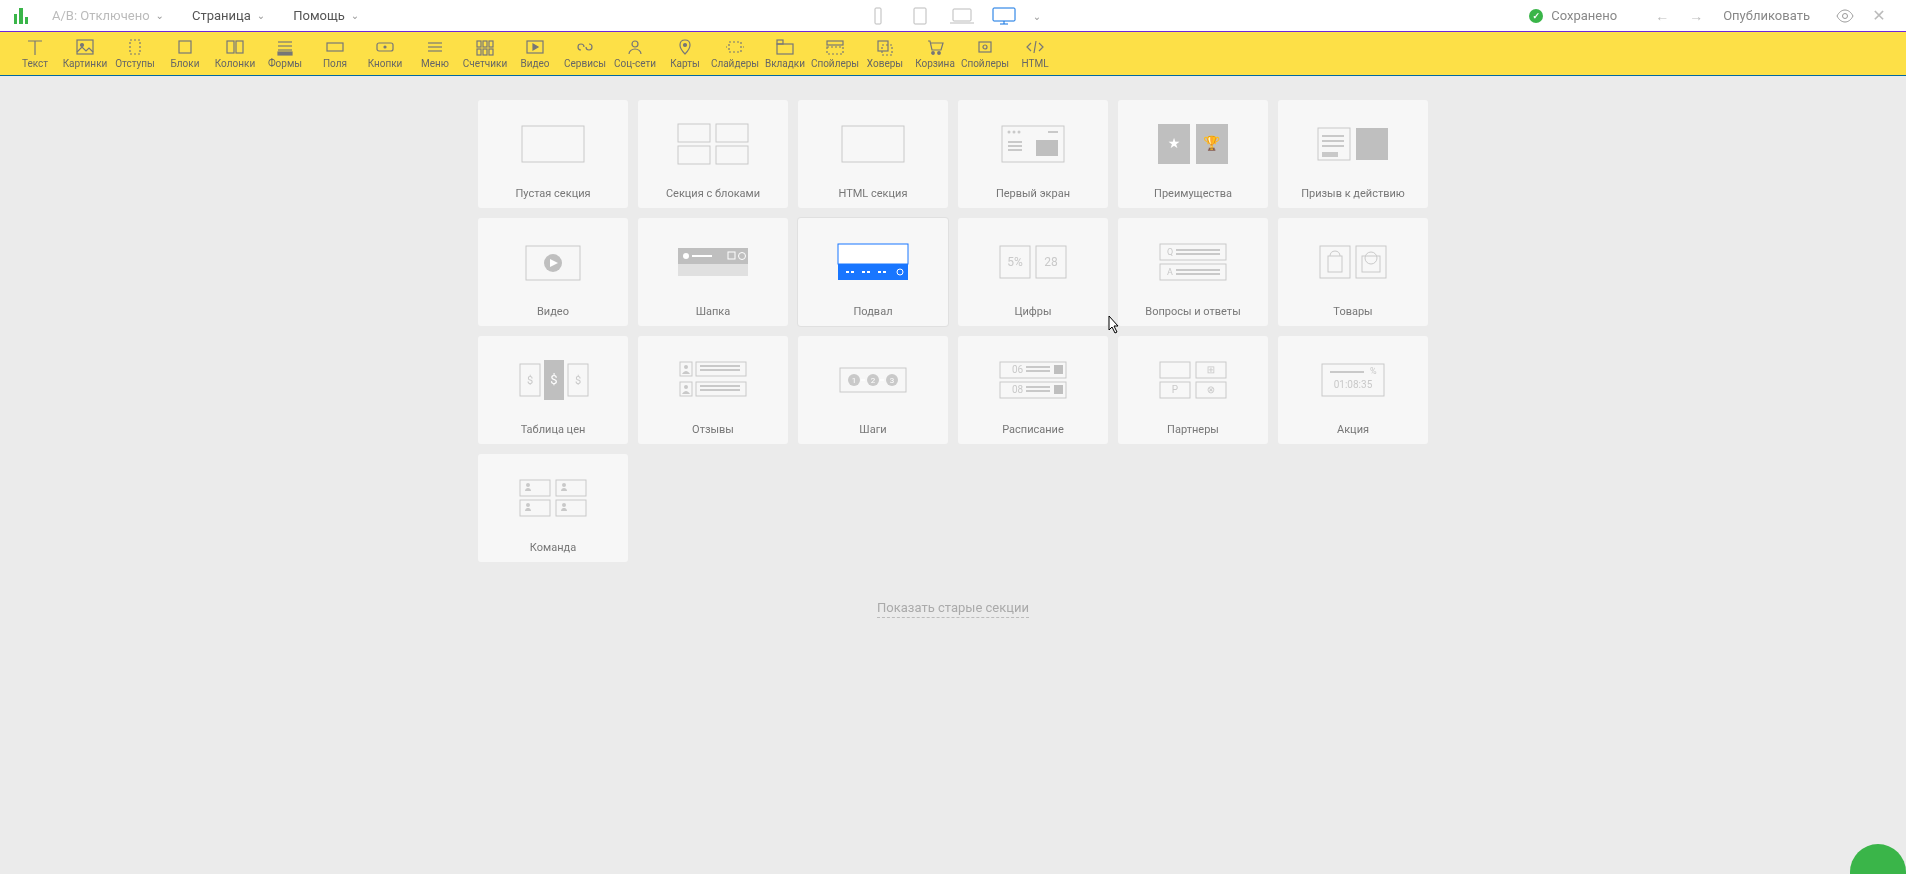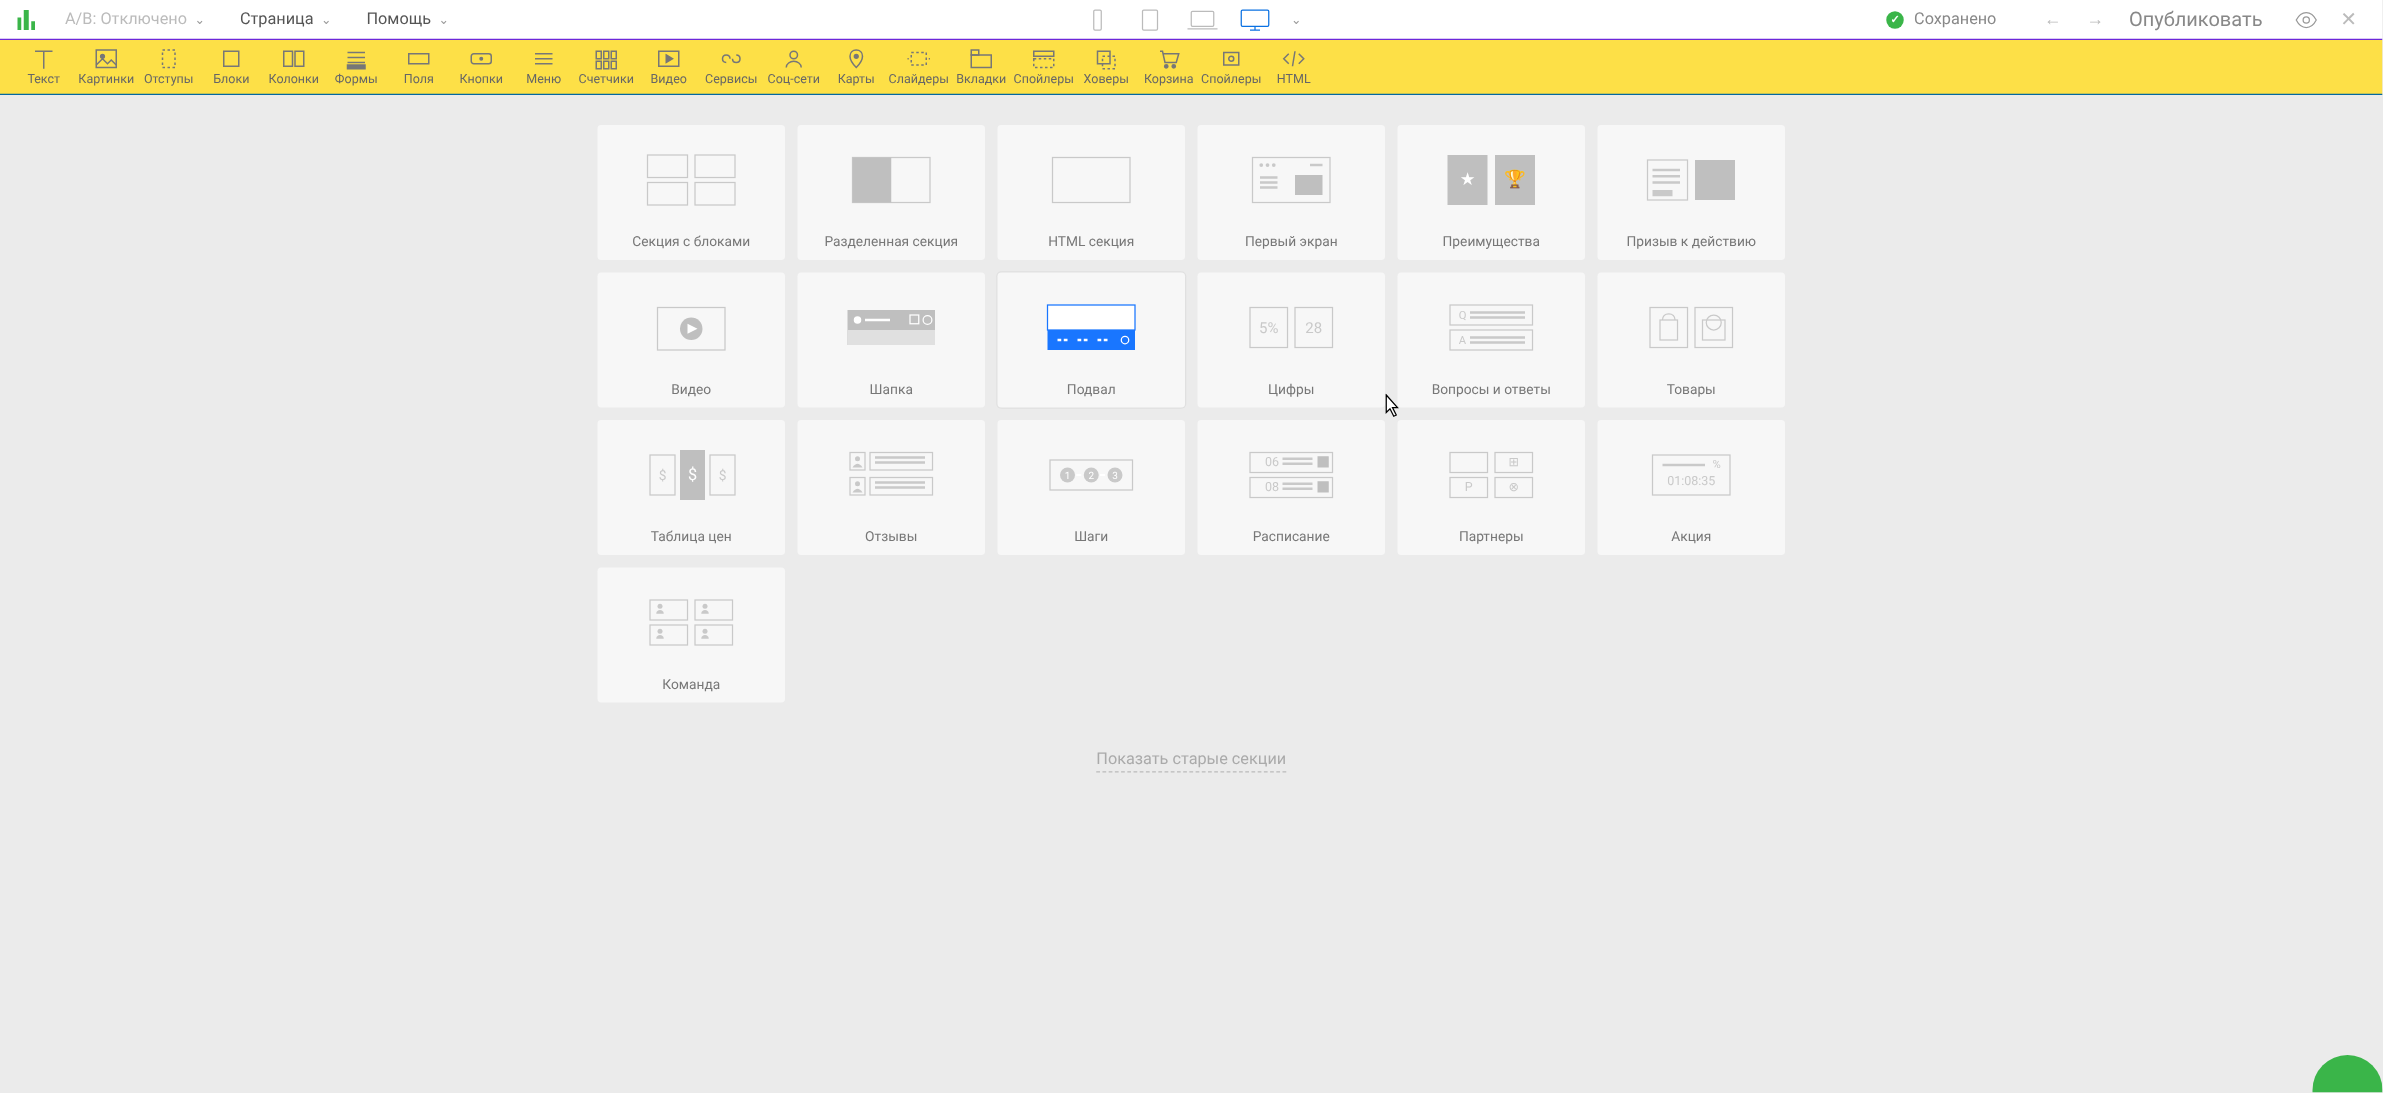--- a/index.html
+++ b/index.html
@@ -74,21 +74,21 @@
     display: flex; align-items: center; justify-content: center;
     color: #fff; font-size: 9px; font-weight: bold;
   }
   .nav-arrow, .action-icon {
     width: 26px; height: 26px;
     display: flex; align-items: center; justify-content: center;
     color: #bbb; margin-left: 8px; cursor: pointer;
     font-size: 14px;
   }
   .publish {
-    font-size: 16px; color: #888; margin: 0 14px; cursor: pointer;
+    font-size: 13px; color: #888; margin: 0 14px; cursor: pointer;
   }
 
   
   .toolbar {
     height: 44px;
     background: #fde047;
     border-bottom: 1px solid #0369a1;
     display: flex;
     align-items: center;
     padding: 0 10px;
@@ -444,36 +444,35 @@
       <div class="tool-label">HTML</div>
     </div>
   </div>
 
 <div class="canvas">
   <div>
     <div class="grid" id="grid">
         <div class="card">
           <div class="card-preview">
             <svg width="82" height="52" viewBox="0 0 82 52">
+              <rect x="10" y="8" width="62" height="36" fill="none" stroke="#c9c9c9"></rect>
+            </svg>
+          </div>
+          <div class="card-label">Пустая секция</div>
+        </div>
+        <div class="card">
+          <div class="card-preview">
+            <svg width="82" height="52" viewBox="0 0 82 52">
               <rect x="6" y="6" width="32" height="18" fill="none" stroke="#c9c9c9"></rect>
               <rect x="44" y="6" width="32" height="18" fill="none" stroke="#c9c9c9"></rect>
               <rect x="6" y="28" width="32" height="18" fill="none" stroke="#c9c9c9"></rect>
               <rect x="44" y="28" width="32" height="18" fill="none" stroke="#c9c9c9"></rect>
             </svg>
           </div>
           <div class="card-label">Секция с блоками</div>
-        </div>
-        <div class="card">
-          <div class="card-preview">
-            <svg width="82" height="52" viewBox="0 0 82 52">
-              <rect x="10" y="8" width="62" height="36" fill="none" stroke="#c9c9c9"></rect>
-              <rect x="10" y="8" width="31" height="36" fill="#bfbfbf"></rect>
-            </svg>
-          </div>
-          <div class="card-label">Разделенная секция</div>
         </div>
         <div class="card">
           <div class="card-preview">
             <svg width="82" height="52" viewBox="0 0 82 52">
               <rect x="10" y="8" width="62" height="36" fill="none" stroke="#c9c9c9"></rect>
               <text x="41" y="30" text-anchor="middle" font-size="12" fill="#c9c9c9" font-family="monospace"><html></html></text>
             </svg>
           </div>
           <div class="card-label">HTML секция</div>
         </div>

